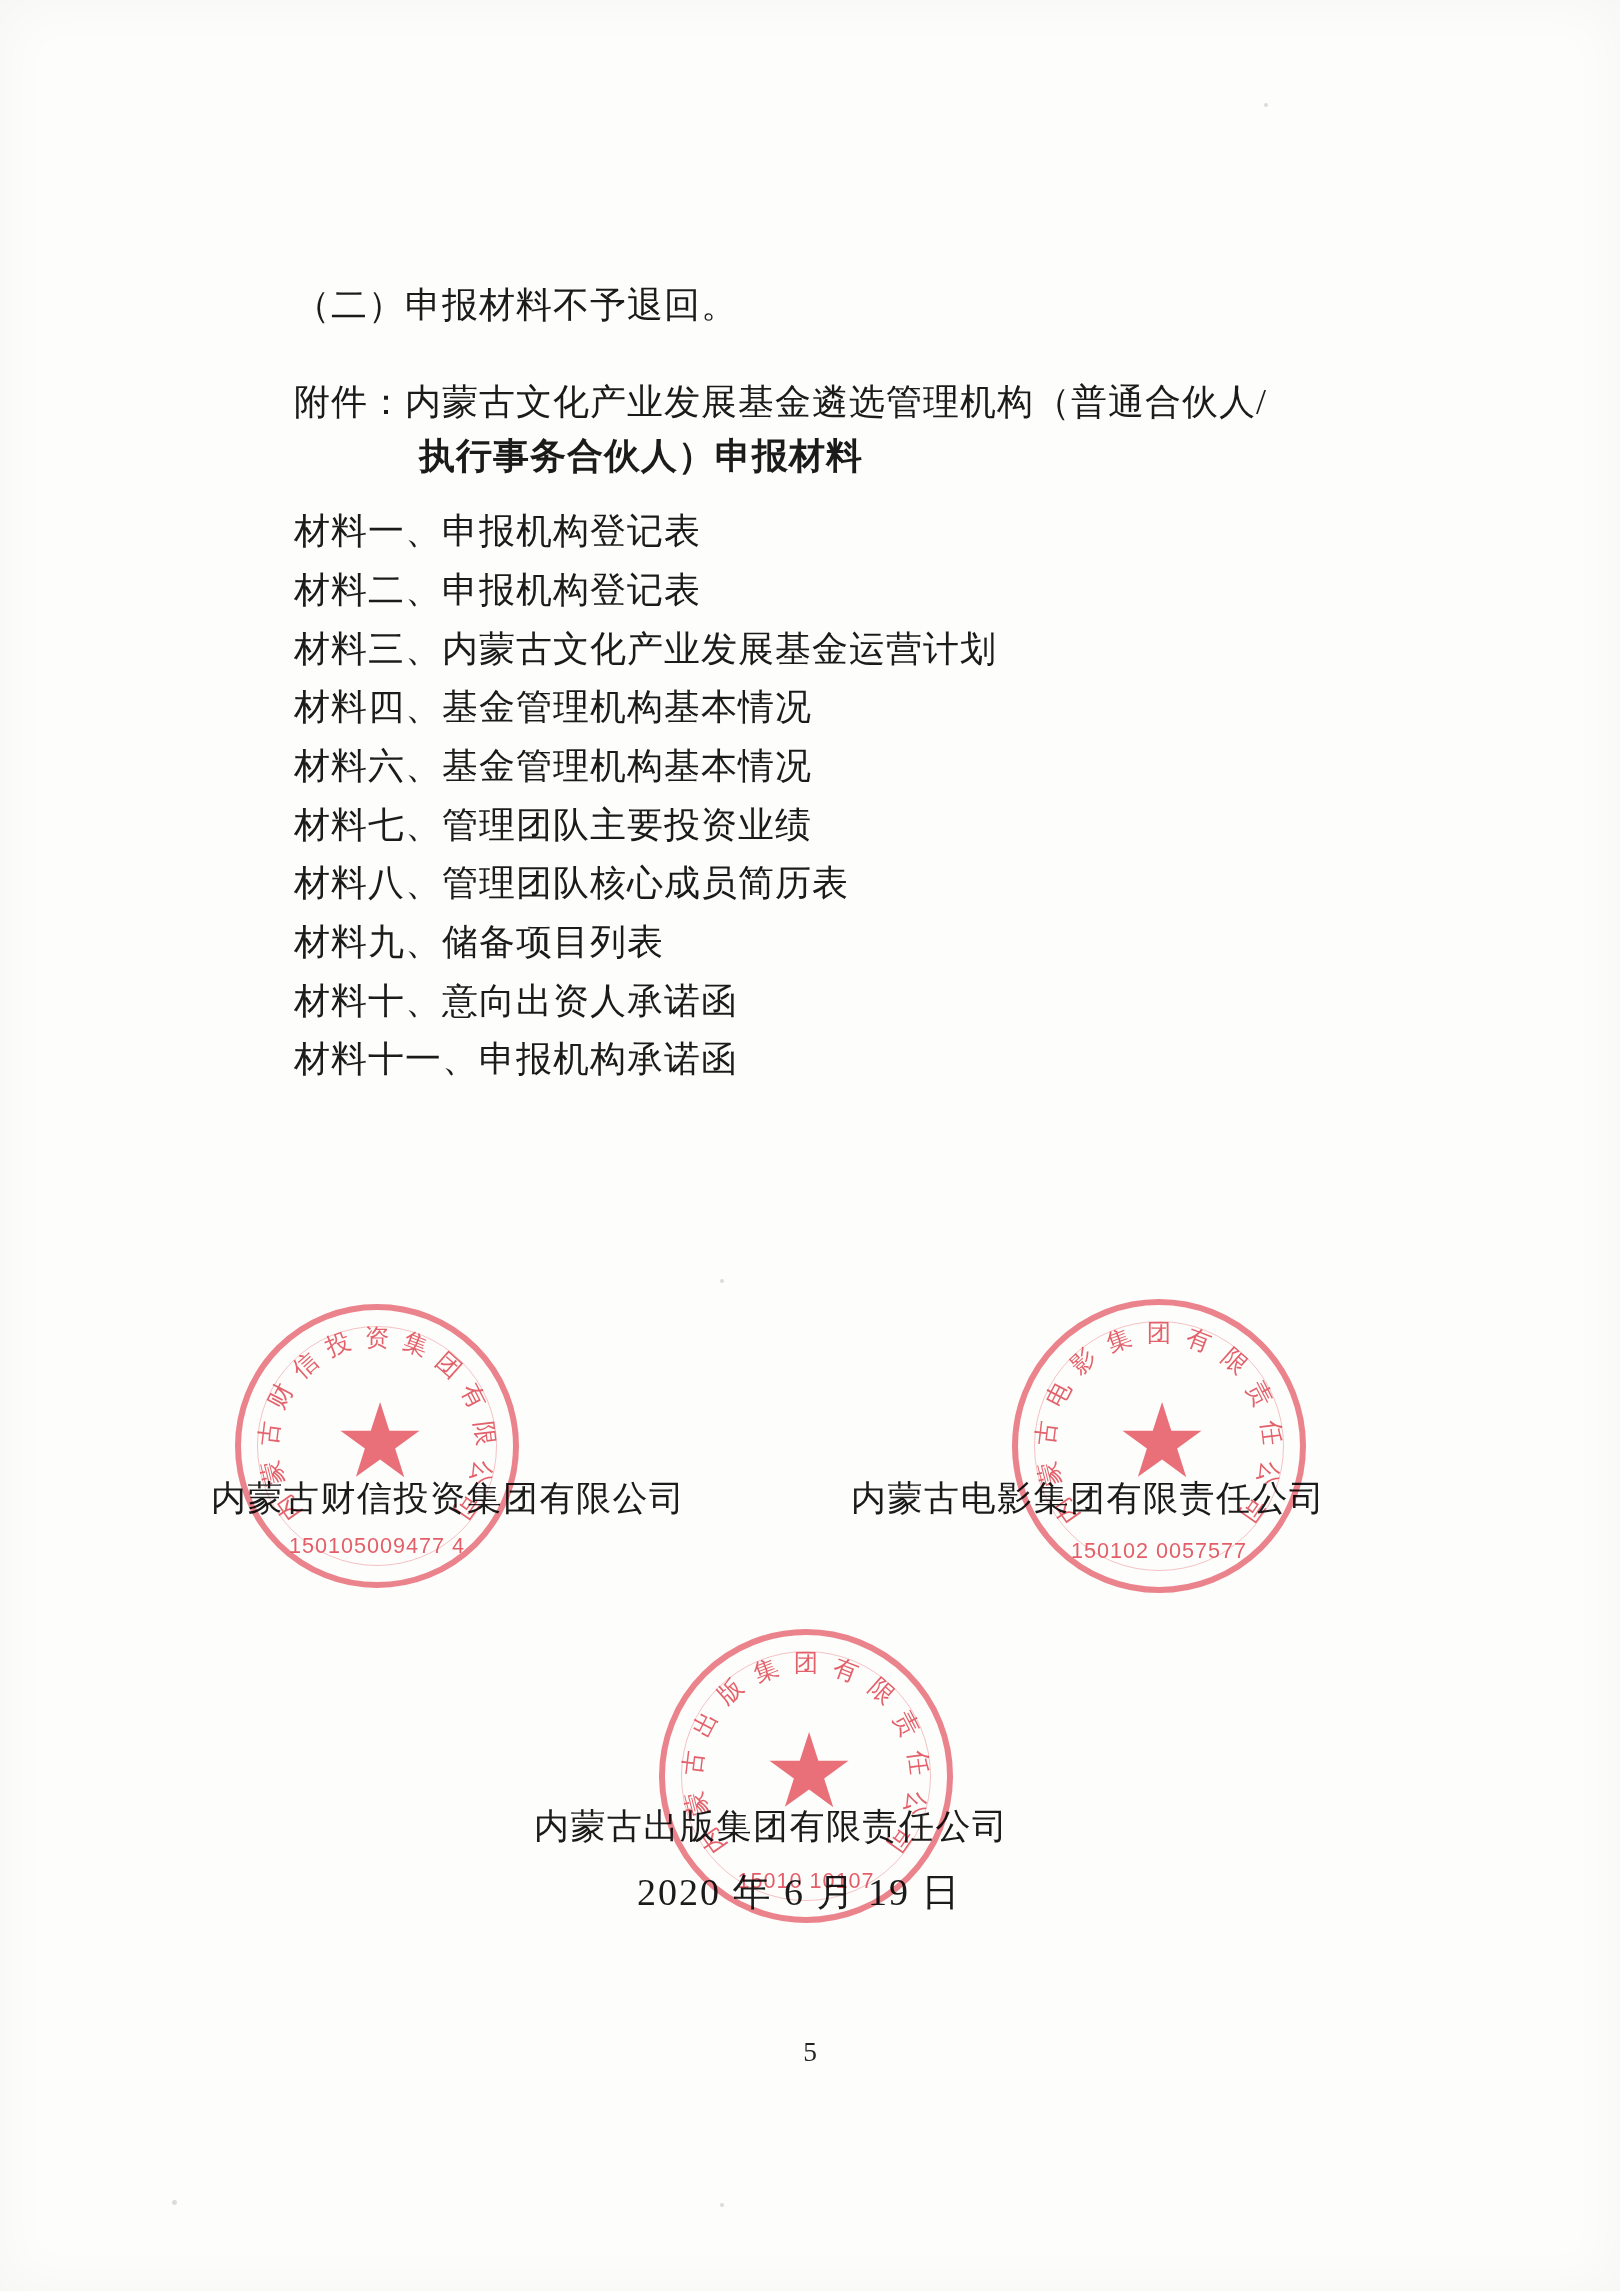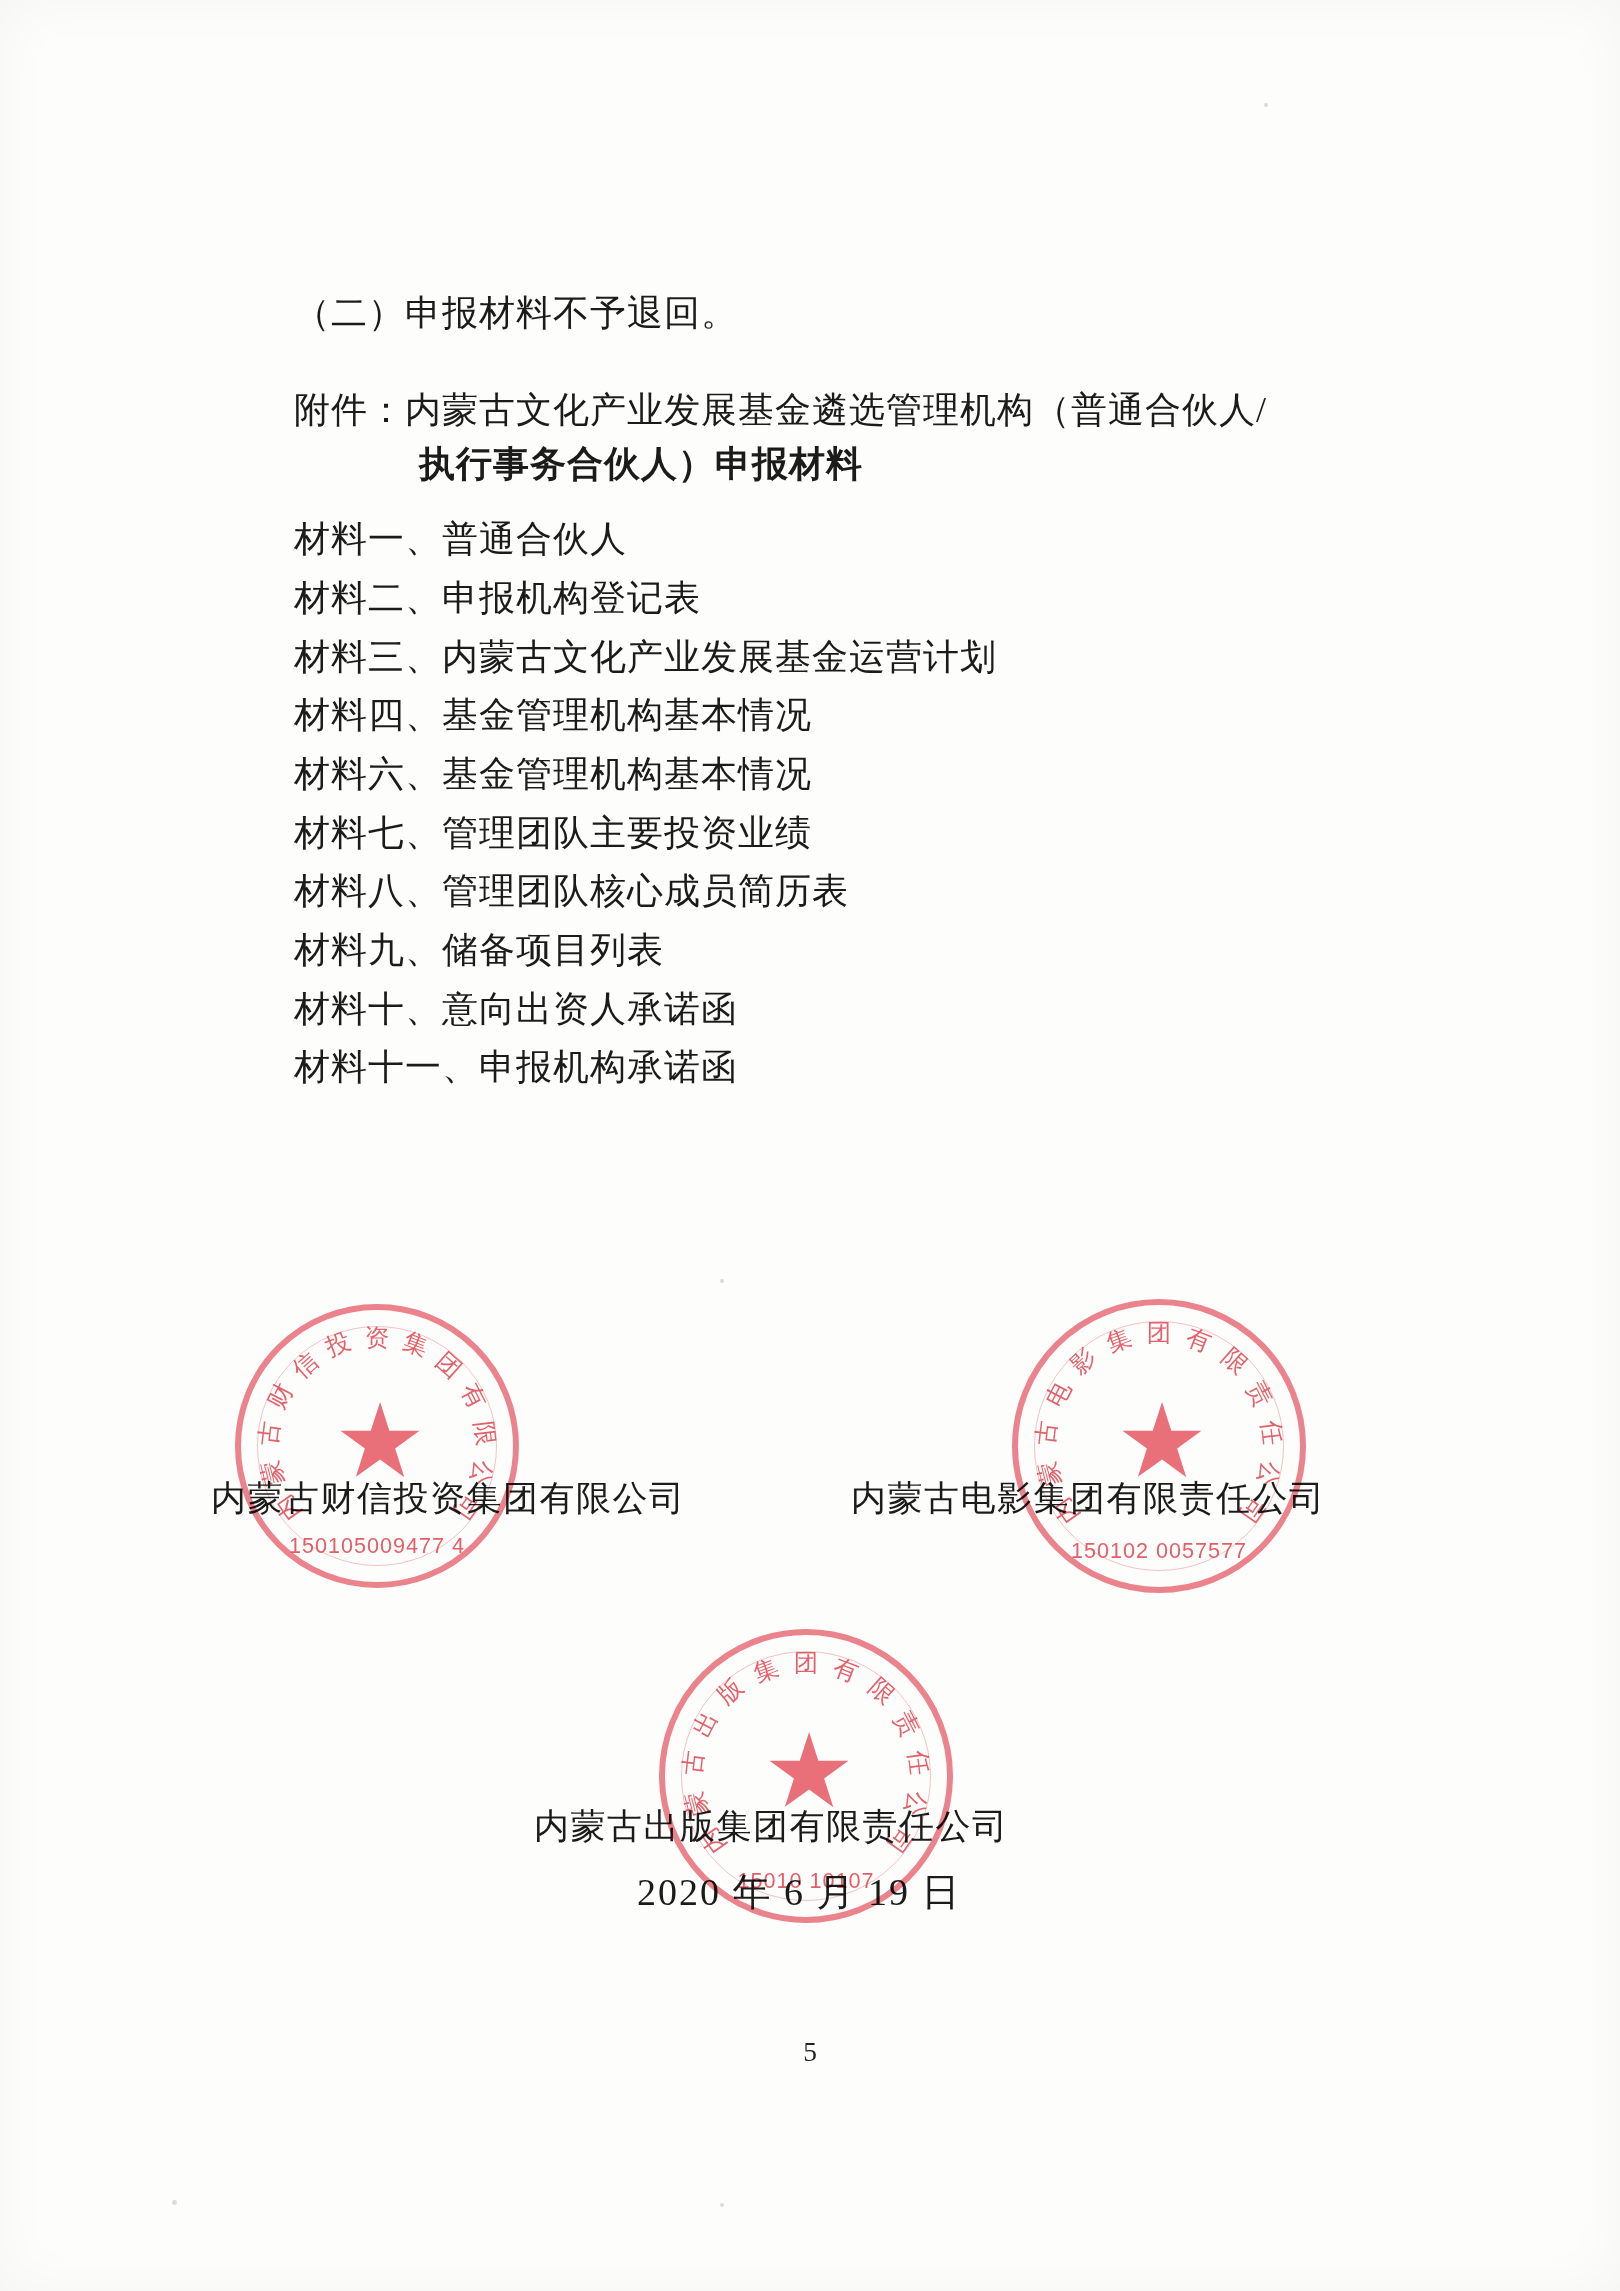--- a/index.html
+++ b/index.html
@@ -30,21 +30,21 @@
     position: absolute;
     left: 294px;
     top: 270px;
     width: 1098px;
   }
 
   .para {
     font-size: 36px;
     line-height: 1.55;
     letter-spacing: 1px;
-    margin: 16px 0 41px 0;
+    margin: 8px 0 41px 0;
     white-space: pre-wrap;
   }
   .para-indent {
     text-indent: 0;
   }
 
   .attach-block {
     margin: 0 0 19.6px 0;
   }
   .attach-line1 {
@@ -169,21 +169,21 @@
   <div class="body-text">
 
     <p class="para para-indent">（二）申报材料不予退回。</p>
 
     <div class="attach-block">
       <p class="attach-line1">附件：内蒙古文化产业发展基金遴选管理机构（普通合伙人/</p>
       <p class="attach-line2">执行事务合伙人）申报材料</p>
     </div>
 
     <ul class="mat-list">
-      <li>材料一、普通合伙人</li>
+      <li>材料一、申报机构登记表</li>
       <li>材料二、申报机构登记表</li>
       <li>材料三、内蒙古文化产业发展基金运营计划</li>
       <li>材料四、基金管理机构基本情况</li>
       <li>材料六、基金管理机构基本情况</li>
       <li>材料七、管理团队主要投资业绩</li>
       <li>材料八、管理团队核心成员简历表</li>
       <li>材料九、储备项目列表</li>
       <li>材料十、意向出资人承诺函</li>
       <li>材料十一、申报机构承诺函</li>
     </ul>

